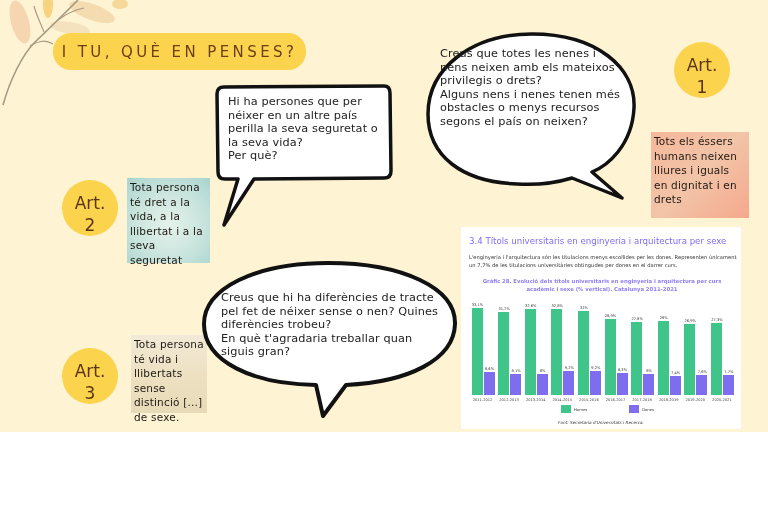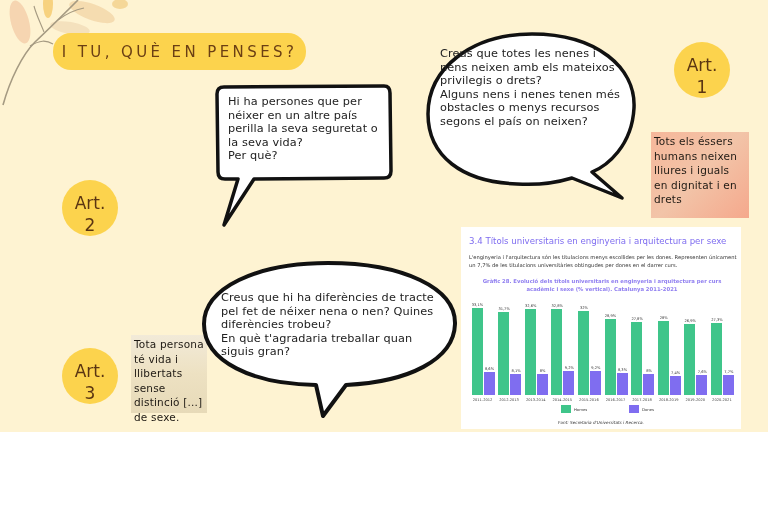--- a/index.html
+++ b/index.html
@@ -69,20 +69,23 @@
     <span>1</span>
   </div>
   <div class="art-card card1">
     <span>Tots els éssers humans neixen lliures i iguals en dignitat i en drets</span>
   </div>
 
   <div class="art-circle" style="left:62px; top:180px;">
     <span>Art.</span>
     <span>2</span>
   </div>
+  <div class="art-card card2">
+    <span>Tota persona té dret a la vida, a la llibertat i a la seva seguretat</span>
+  </div>
 
   <div class="art-circle" style="left:62px; top:348px;">
     <span>Art.</span>
     <span>3</span>
   </div>
   <div class="art-card card3">
     <span>Tota persona té vida i llibertats sense distinció [...] de sexe.</span>
   </div>
 
   <svg class="bubble-svg" style="left:214px; top:83px;" width="180" height="150" viewBox="0 0 180 150">
@@ -93,21 +96,21 @@
 
   <svg class="bubble-svg" style="left:422px; top:28px;" width="220" height="175" viewBox="0 0 220 175">
     <path d="M110 6 C 175 6, 214 40, 212 80 C 210 118, 185 138, 170 144 L 200 170 L 150 150 C 130 156, 110 157, 95 156 C 40 154, 6 128, 6 86 C 6 40, 50 6, 110 6 Z" fill="#ffffff" stroke="#111" stroke-width="3.5" stroke-linejoin="round"></path>
   </svg>
   <div class="bubble-text bt2" style="white-space:pre-line;">Creus que totes les nenes i nens neixen amb els mateixos privilegis o drets?
 Alguns nens i nenes tenen més obstacles o menys recursos segons el país on neixen?</div>
 
   <svg class="bubble-svg" style="left:198px; top:258px;" width="262" height="162" viewBox="0 0 262 162">
     <path d="M130 5 C 205 5, 258 30, 257 66 C 256 102, 210 124, 148 127 L 125 158 L 118 127 C 55 126, 6 104, 6 66 C 6 30, 58 5, 130 5 Z" fill="#ffffff" stroke="#111" stroke-width="4" stroke-linejoin="round"></path>
   </svg>
-  <div class="bubble-text bt3" style="white-space:pre-line;">Creus que hi ha diferències de tracte pel fet de néixer nena o nen? Quines diferències trobeu?
+  <div class="bubble-text bt3" style="white-space:pre-line;">Creus que hi ha diferències de tracte pel fet de néixer sense o nen? Quines diferències trobeu?
 En què t'agradaria treballar quan siguis gran?</div>
 
   <div class="chart-card">
     <div class="chart-heading">3.4 Títols universitaris en enginyeria i arquitectura per sexe</div>
     <div class="chart-desc">L'enginyeria i l'arquitectura són les titulacions menys escollides per les dones. Representen únicament un 7,7% de les titulacions universitàries obtingudes per dones en el darrer curs.</div>
     <div class="chart-title">Gràfic 28. Evolució dels títols universitaris en enginyeria i arquitectura per curs acadèmic i sexe (% vertical). Catalunya 2011-2021</div>
     <div class="plot" id="plot">
         <div class="group" style="left: 0.5px;">
           <div class="bar h" style="height: 87.0057px;"></div>
           <div class="bar-label" style="left: -2px; bottom: 88.0057px;">33,1%</div>

